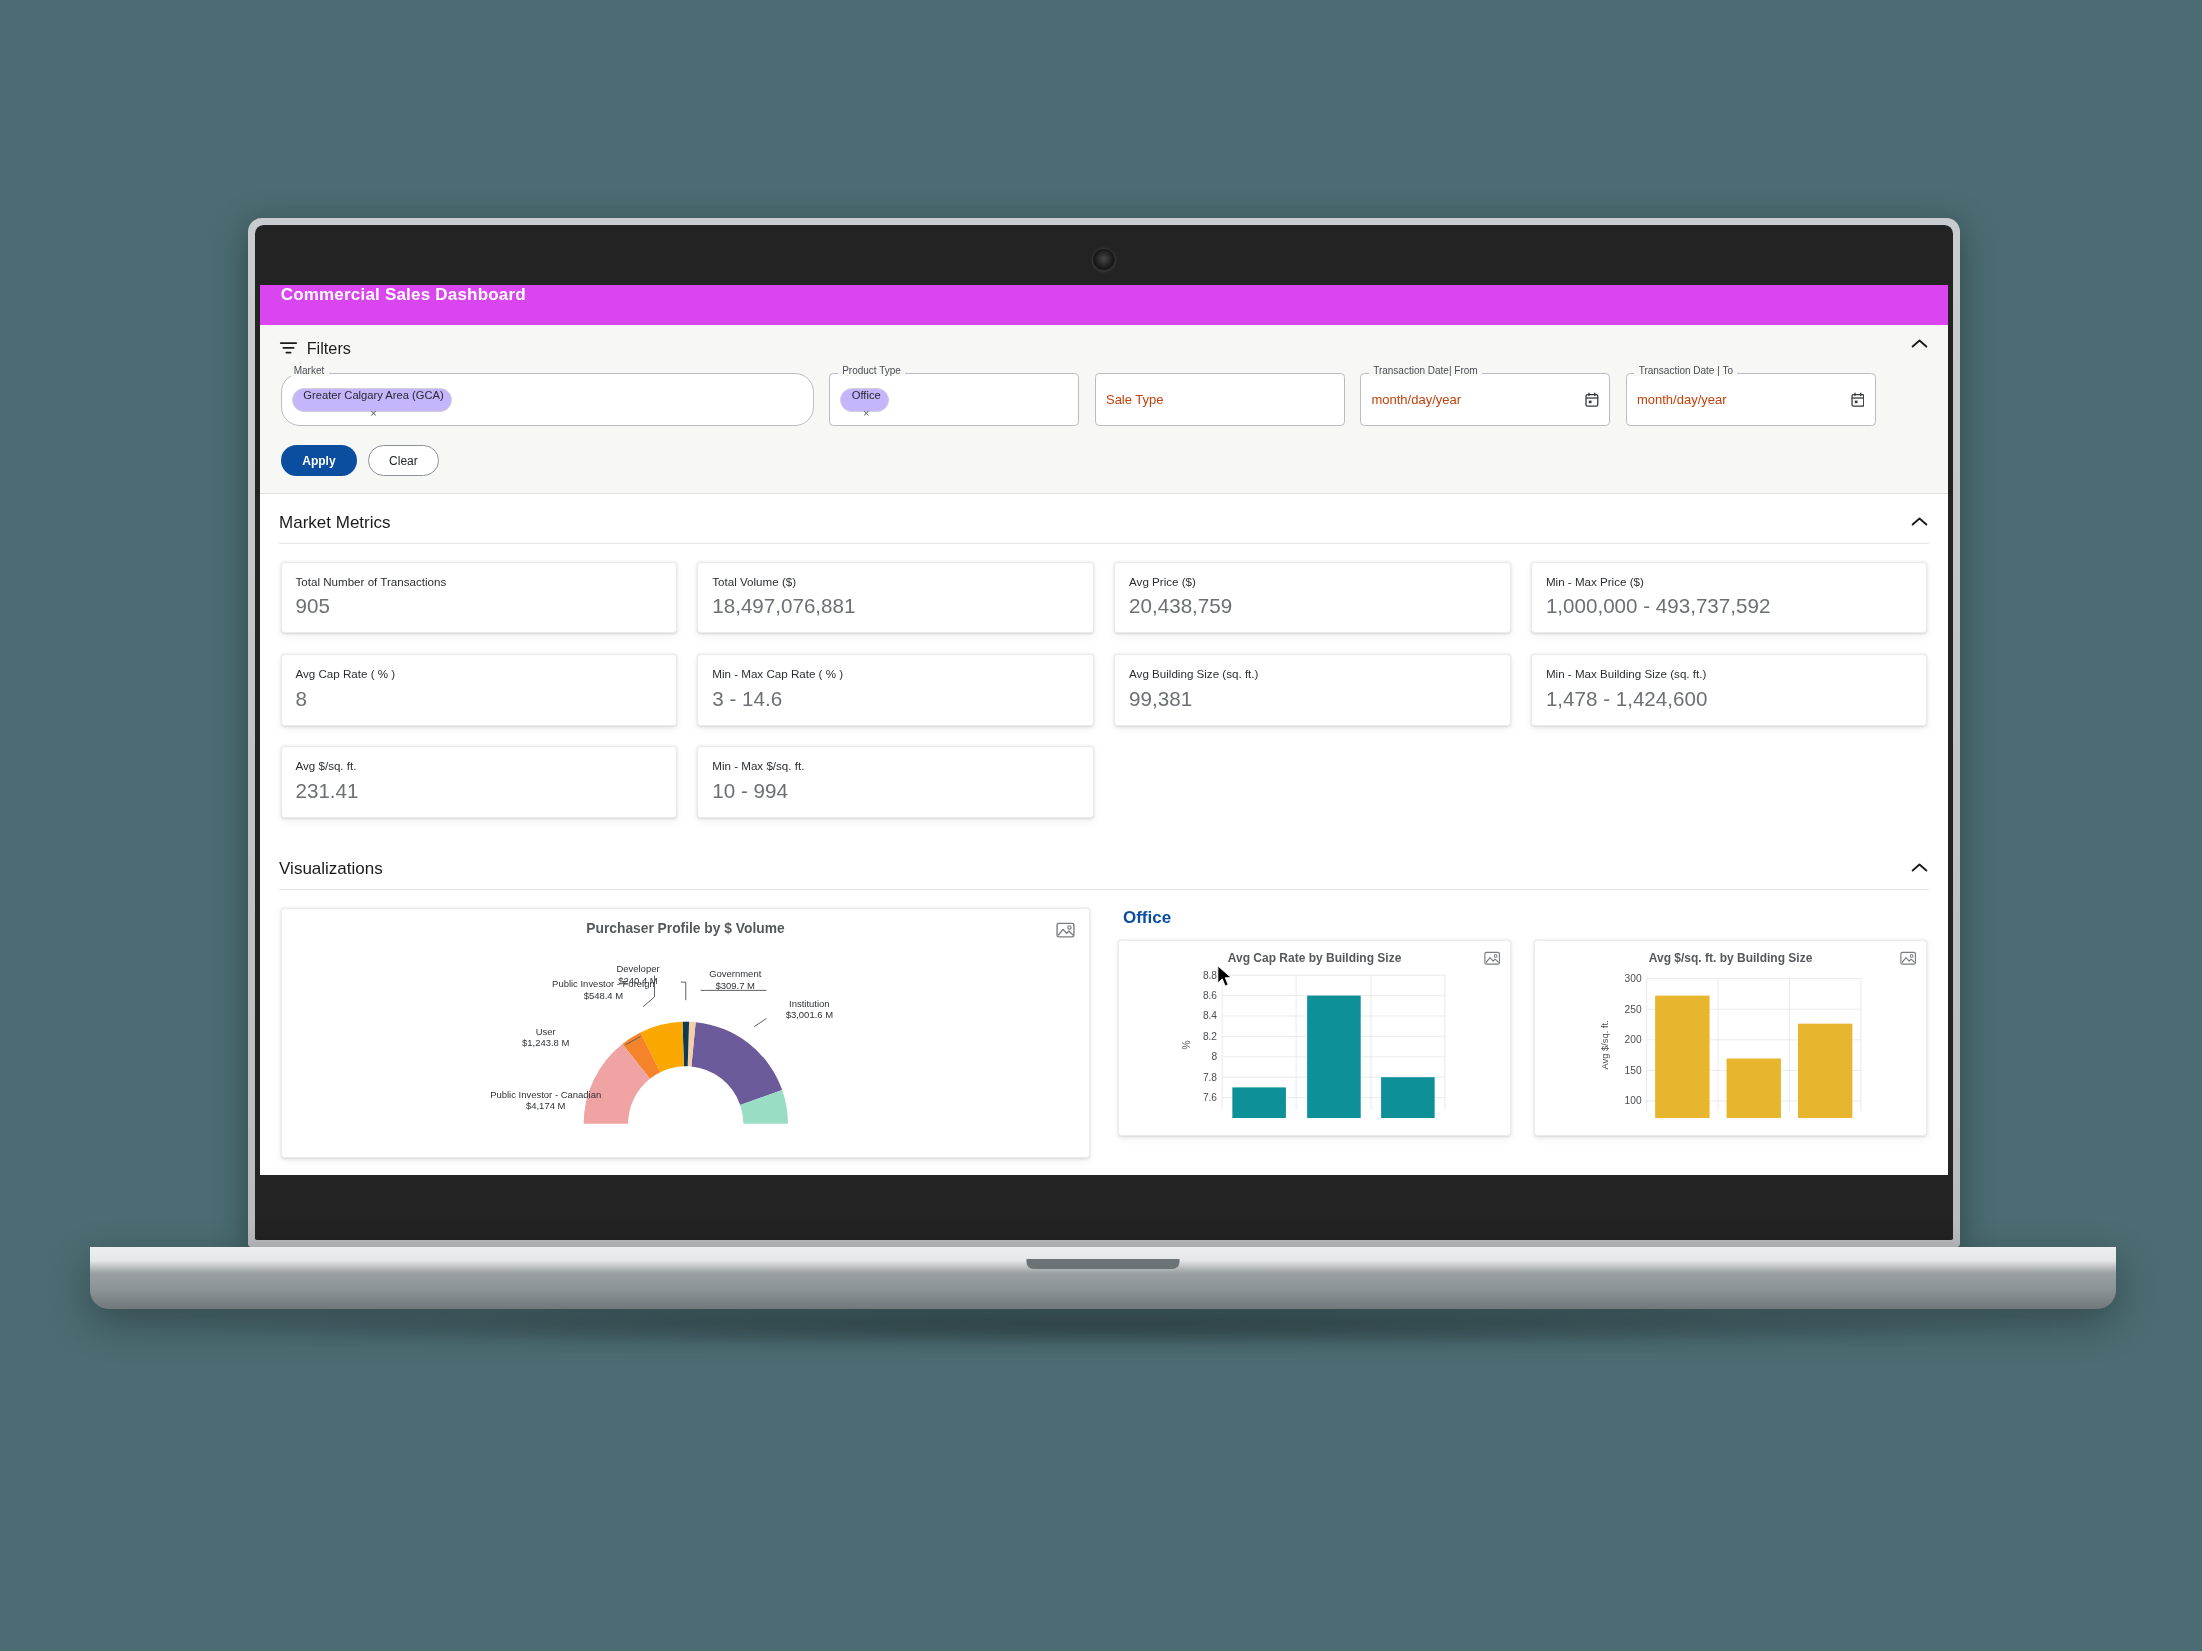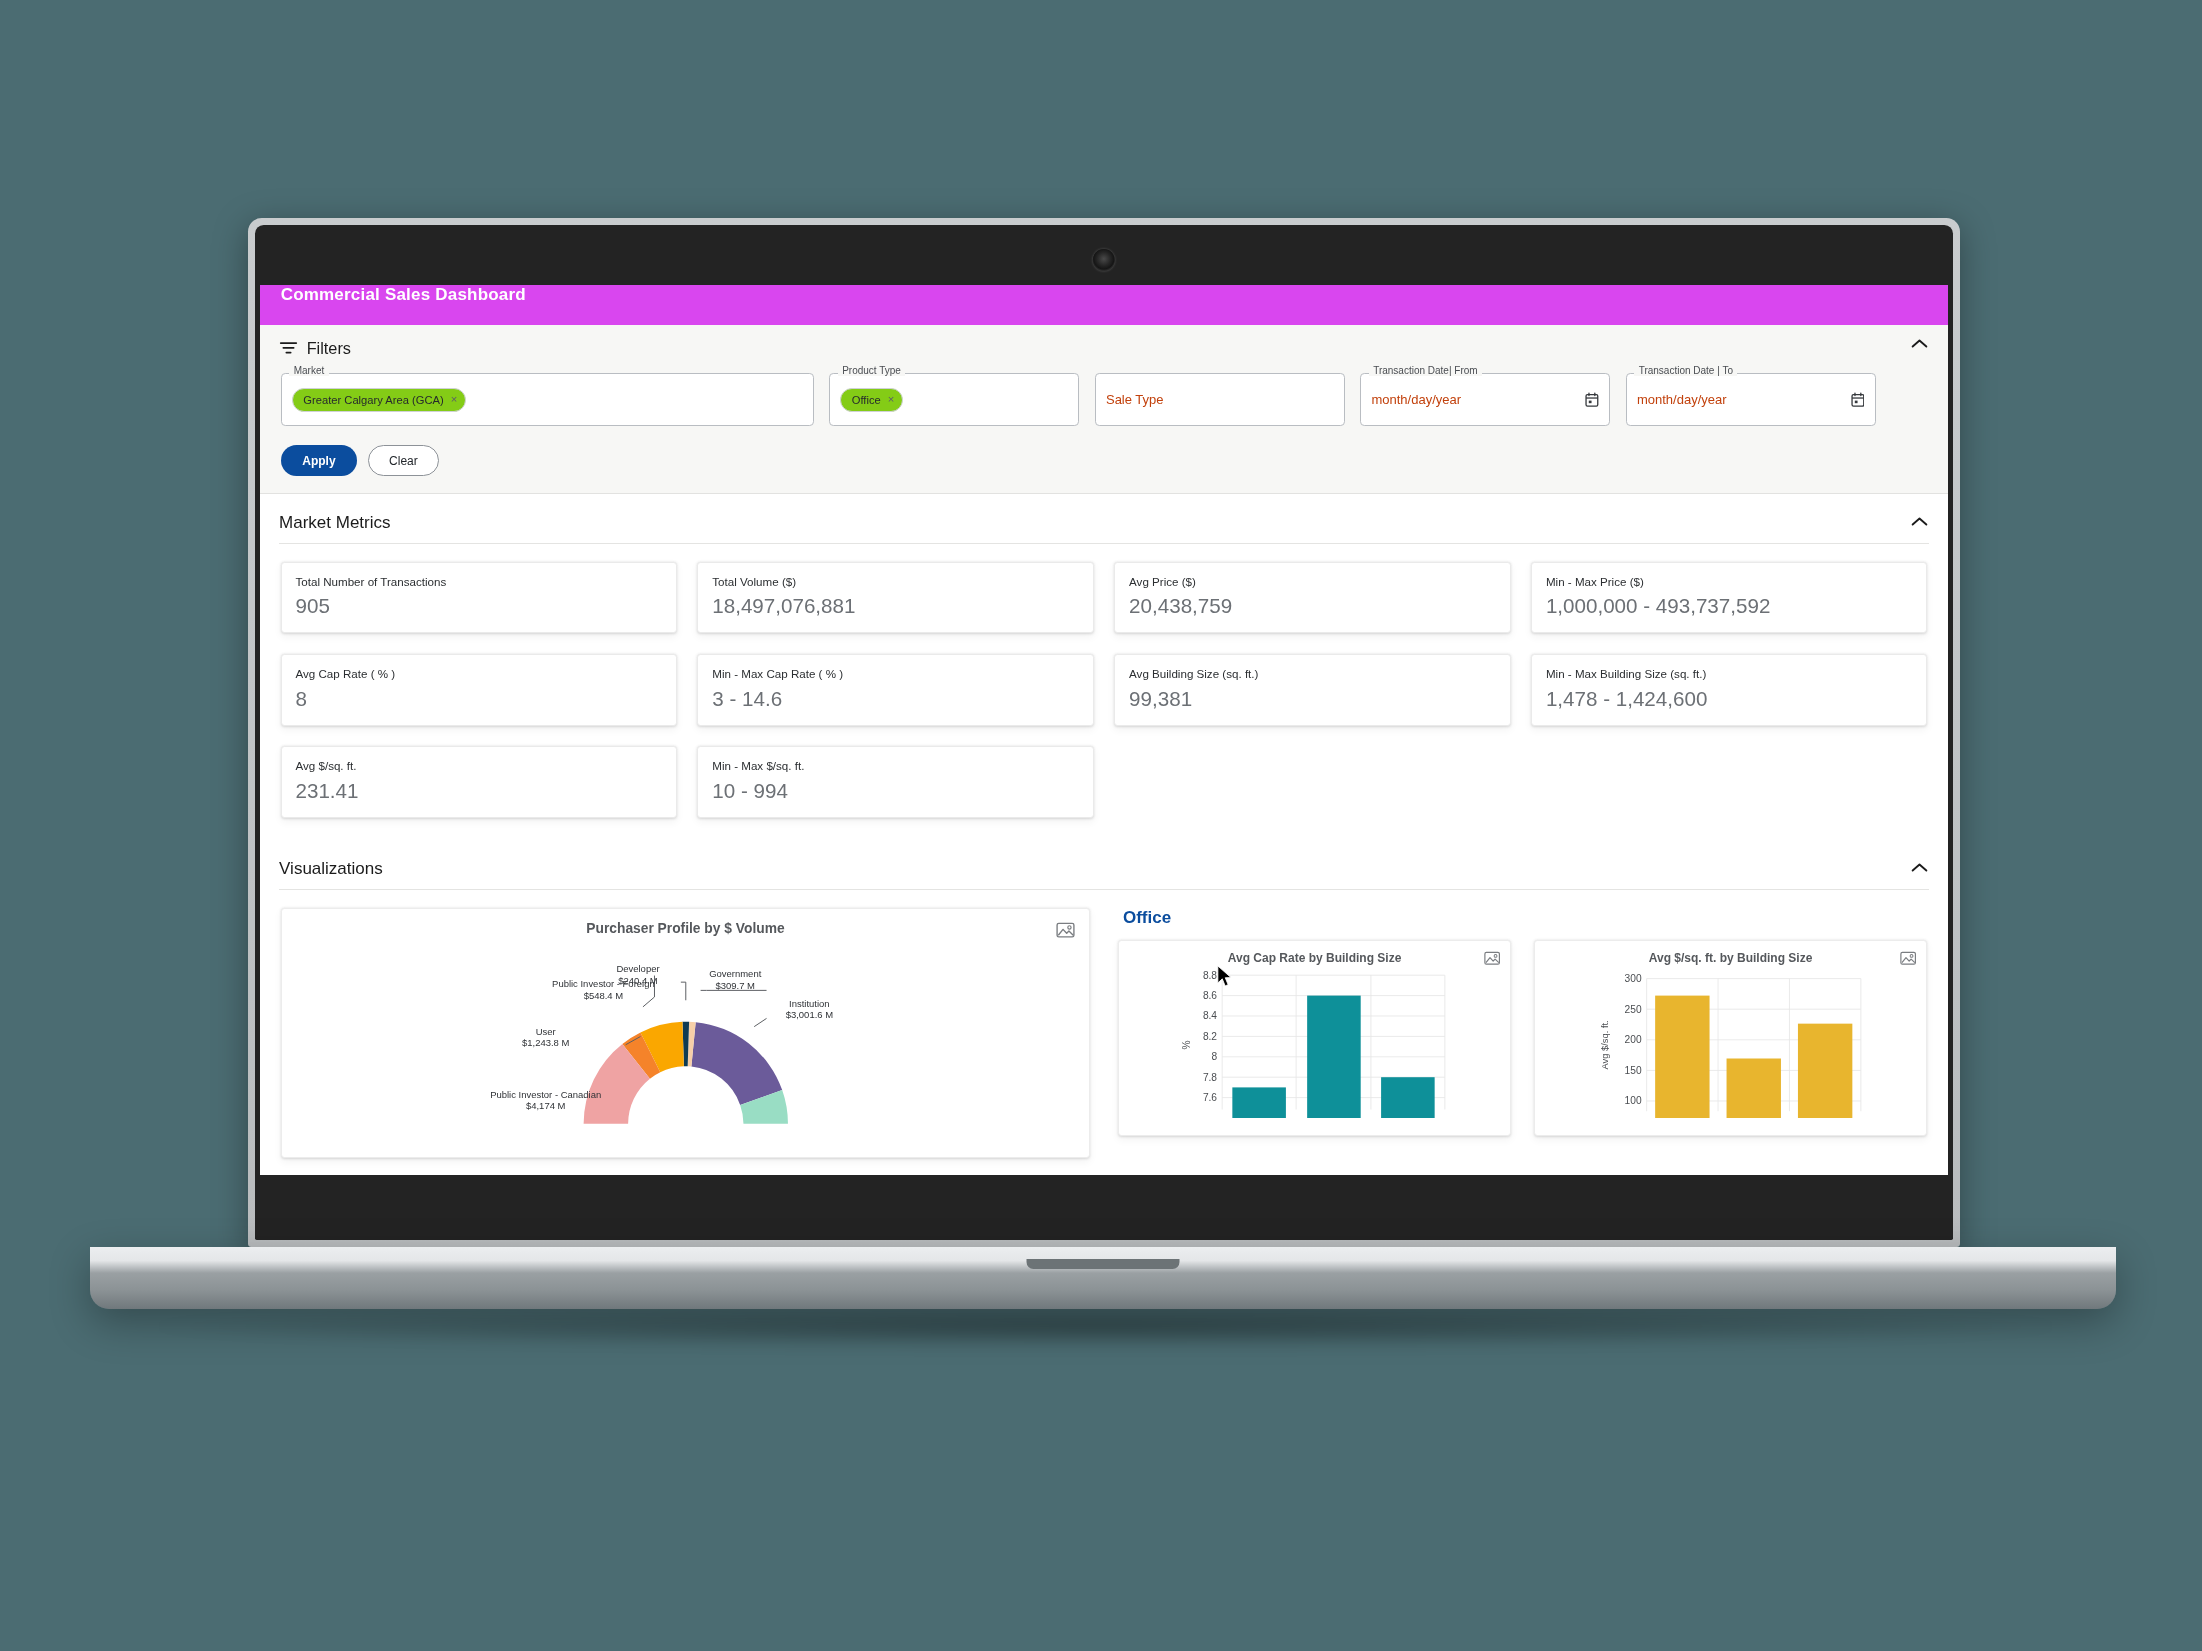--- a/index.html
+++ b/index.html
@@ -120,36 +120,37 @@
   }
   .field-label {
     position: absolute;
     top: -7.7px; left: 7.7px;
     background: #f7f7f5;
     padding: 0 4.3px;
     font-size: 10px;
     color: #4a4d52;
     line-height: 1;
   }
-  .f-market { flex: 0 0 533px; }
+  .f-market { flex: 0 0 533px; border-radius: 19px; }
   .f-product { flex: 0 0 250px; }
   .f-saletype { flex: 0 0 250px; }
   .f-date { flex: 0 0 250px; justify-content: space-between; }
 
   .chip {
     display: inline-flex; align-items: center;
-    background: #84cc16;
+    background: #c4b5fd;
     border: 0.9px solid #cfd2d6;
     border-radius: 13.8px;
     height: 24px;
     padding: 0 7.7px 0 10.3px;
     font-size: 11.2px;
     color: #26292d;
     gap: 6.9px;
     cursor: pointer;
+    flex-direction: column;
   }
   .chip-x { font-size: 11.2px; color: #5d6167; line-height: 1; }
   .placeholder-text { font-size: 13px; color: #c2410c; }
   .cal-icon { width: 13.8px; height: 15.5px; }
 
   .filters-actions { display: flex; gap: 10.3px; padding: 19px 20.6px 17px 20.6px; }
   .btn {
     height: 31px;
     border-radius: 15.5px;
     font-size: 12px;

